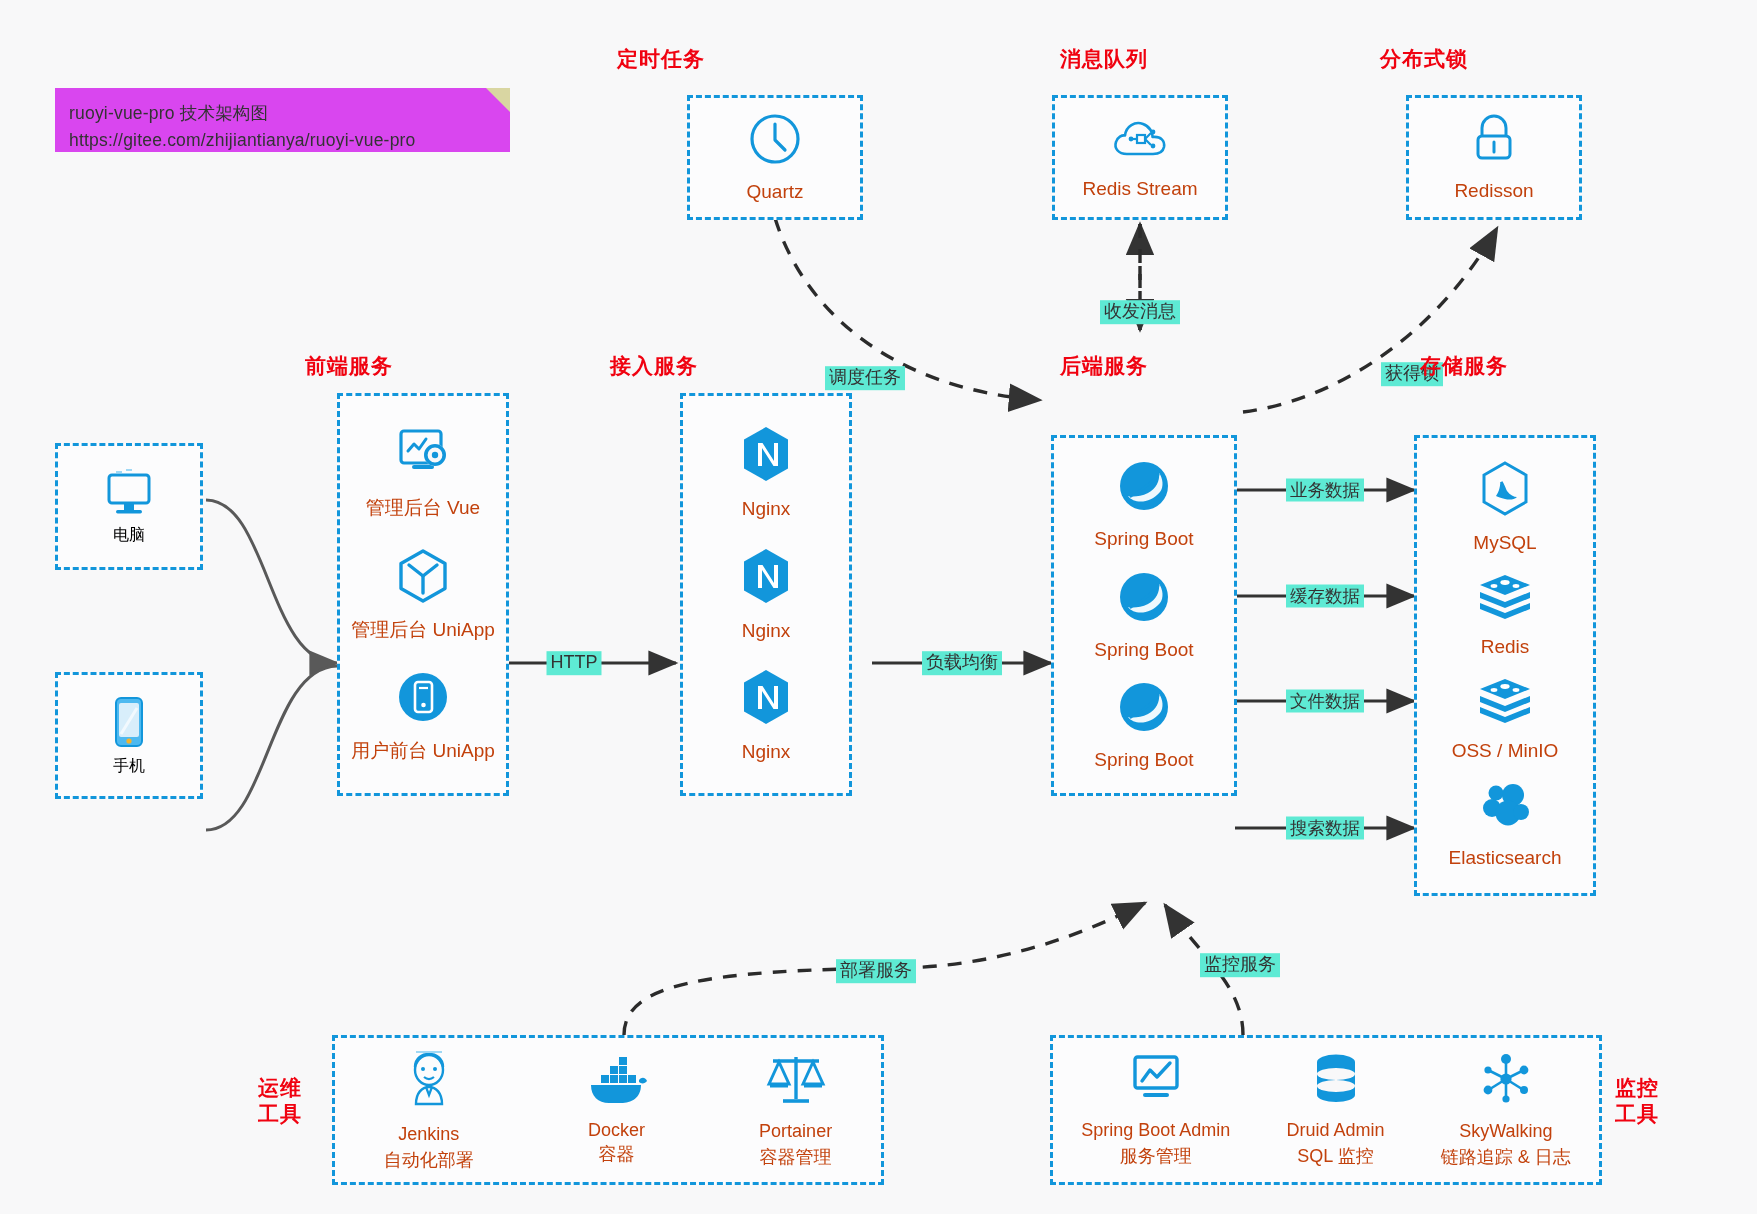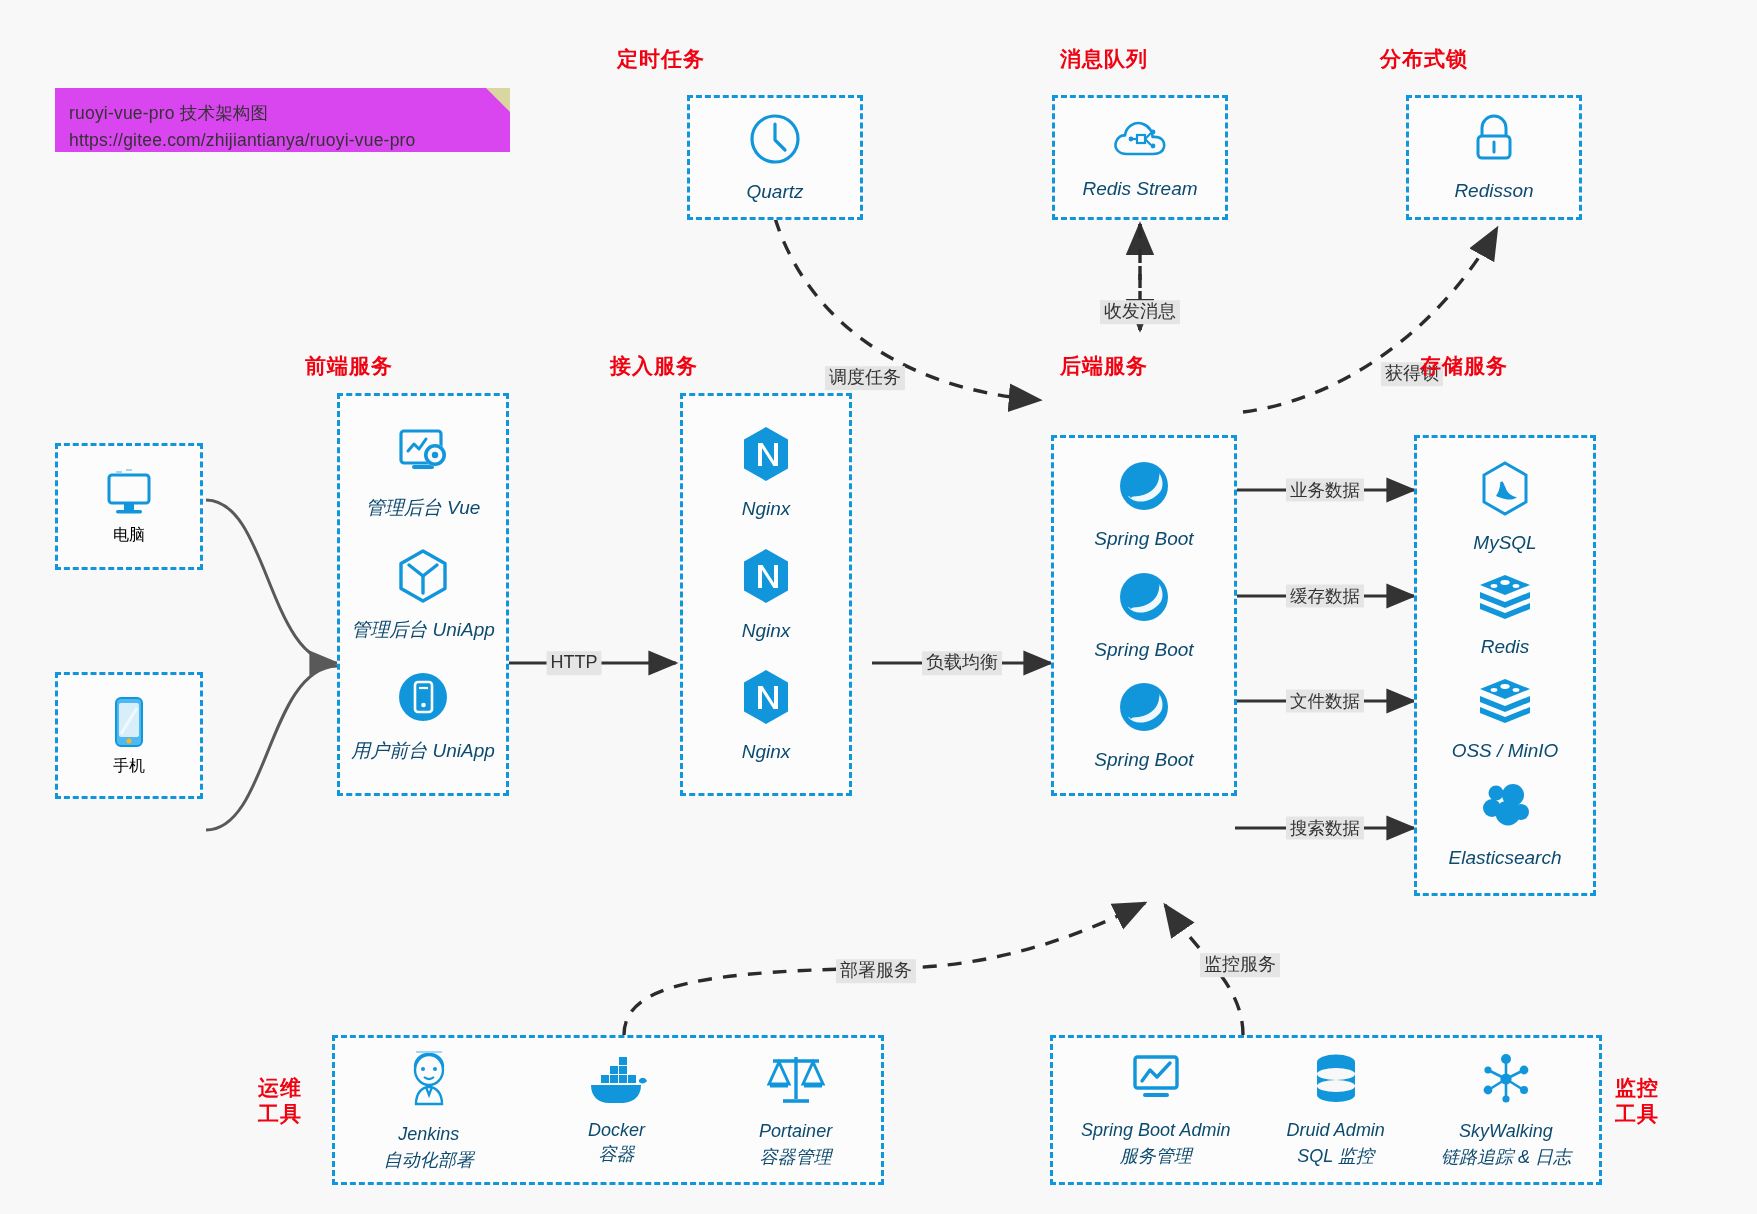--- a/index.html
+++ b/index.html
@@ -35,29 +35,29 @@
   .dbox{
     position:absolute;box-sizing:border-box;
     border:3px dashed #1296db;background:#fcfcfd;
   }
   .dbox.col{display:flex;flex-direction:column;align-items:center;justify-content:space-around;}
   .dbox.row{display:flex;flex-direction:row;align-items:center;justify-content:space-around;}
   .dbox.one{display:flex;flex-direction:column;align-items:center;justify-content:center;}
 
   .cell{display:flex;flex-direction:column;align-items:center;justify-content:center;}
   .cell .cap{
-    font-size:19px;color:#0c4a6e;margin-top:9px;text-align:right;
-    line-height:1.3;white-space:nowrap;font-style:italic;
+    font-size:19px;color:#c2410c;margin-top:9px;text-align:right;
+    line-height:1.3;white-space:nowrap;
   }
   .cell .cap.sm{font-size:18px;}
   .ico{display:block;}
 
   
   .elabel{
-    position:absolute;background:#e5e5e5;color:#333;font-size:18px;
+    position:absolute;background:#5eead4;color:#333;font-size:18px;
     padding:1px 4px;white-space:nowrap;transform:translate(-50%,-50%);
     line-height:1.2;
   }
   .elabel.lat{font-size:17.5px;}
 </style>
 </head>
 <body>
 
 <div id="canvas">
 

